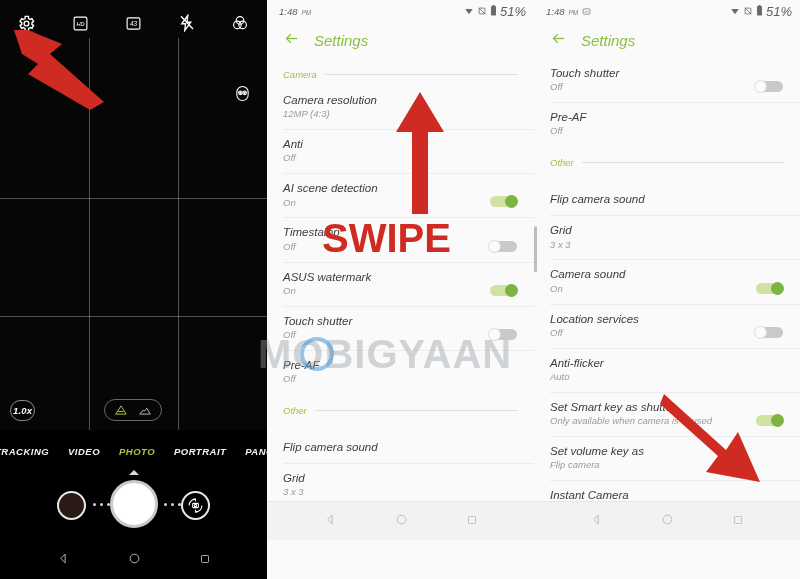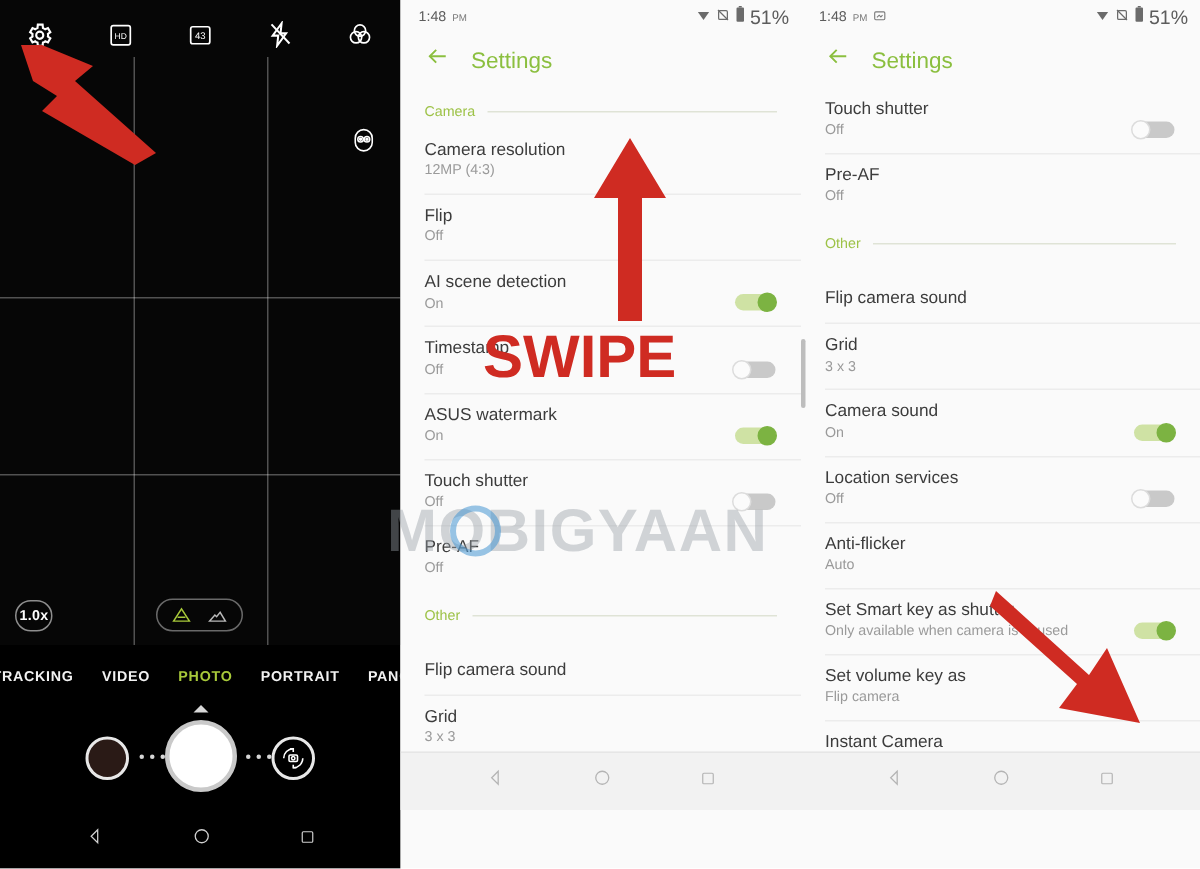--- a/index.html
+++ b/index.html
@@ -5,21 +5,21 @@
   * { box-sizing: border-box; margin: 0; padding: 0; }
   html, body {
     width: 800px; height: 579px;
     font-family: "Liberation Sans", sans-serif;
     background: #ffffff;
     overflow: hidden;
   }
   #page { position: relative; width: 800px; height: 579px; display: flex; }
 
   
-  .panel { position: relative; height: 579px; overflow: hidden; }
+  .panel { position: relative; height: 579px; overflow: hidden; font-style: italic; }
   #panel-camera { width: 267px; background: #000; }
 
   .cam-preview { position: absolute; left: 0; top: 0; width: 267px; height: 430px; background: #060606; }
   .grid-v, .grid-h { position: absolute; background: rgba(255,255,255,0.30); }
   .grid-v { width: 1px; top: 38px; bottom: 0; }
   .grid-h { height: 1px; left: 0; right: 0; }
 
   .cam-toolbar {
     position: absolute; left: 0; top: 0; width: 267px; height: 46px;
     display: flex; align-items: center; justify-content: space-around;
@@ -330,21 +330,21 @@
 
       <div class="row">
         <div class="row-text">
           <span class="row-title">Camera resolution</span>
           <span class="row-sub">12MP (4:3)</span>
         </div>
       </div>
 
       <div class="row">
         <div class="row-text">
-          <span class="row-title">Flip</span>
+          <span class="row-title">Anti</span>
           <span class="row-sub">Off</span>
         </div>
       </div>
 
       <div class="row">
         <div class="row-text">
           <span class="row-title">AI scene detection</span>
           <span class="row-sub">On</span>
         </div>
         <span class="toggle on">

